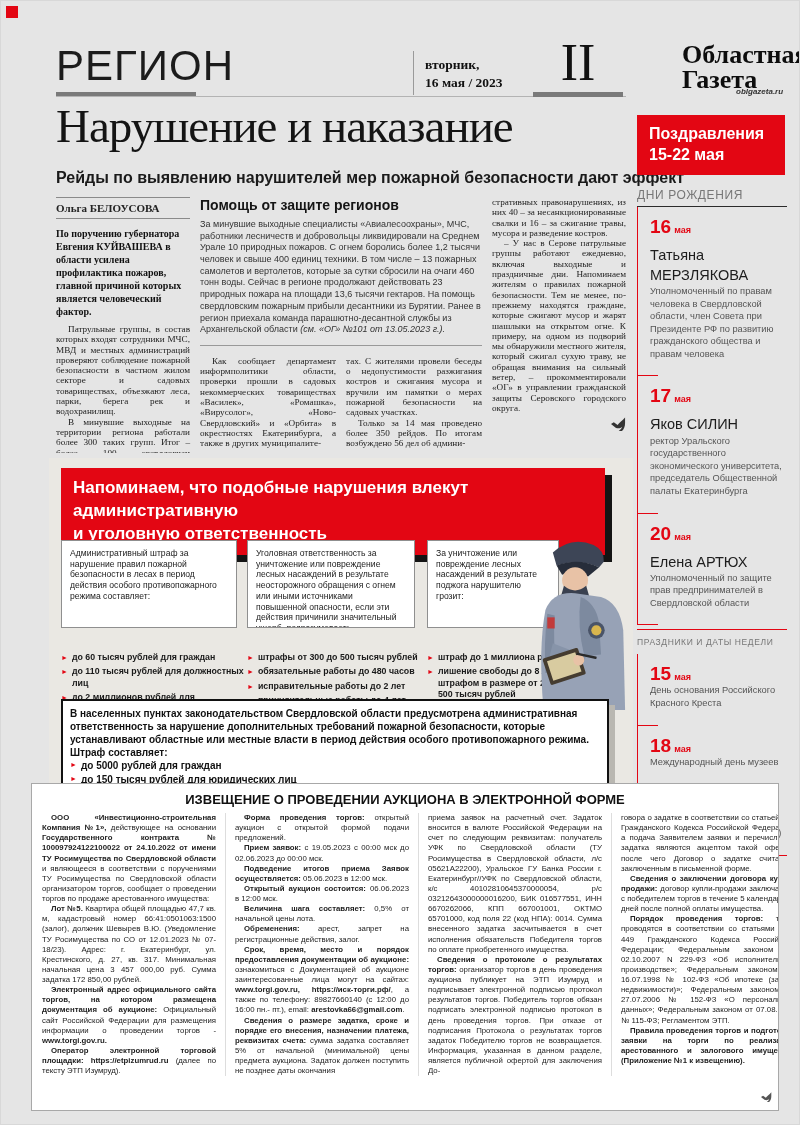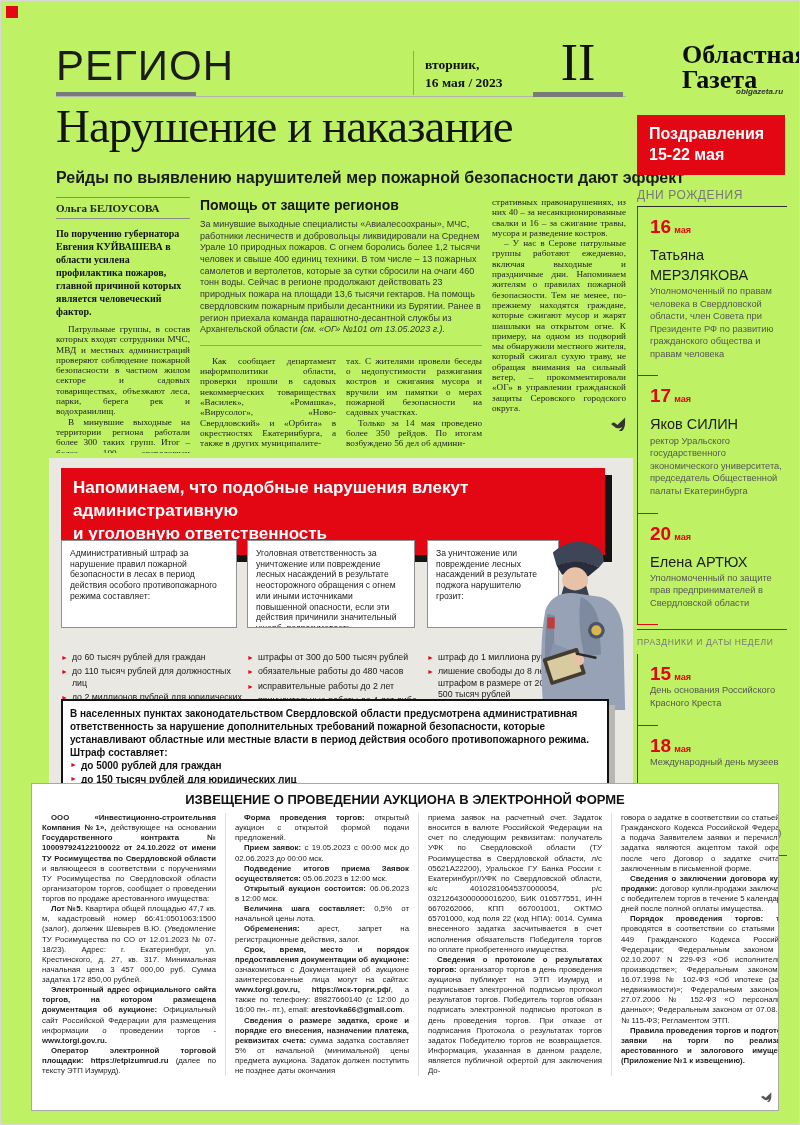--- a/index.html
+++ b/index.html
@@ -1,16 +1,16 @@
 <!DOCTYPE html>
 <html lang="ru"><head>
 <meta charset="utf-8">
 <style>
   html,body{margin:0;padding:0;background:#fff;}
-  .page{position:relative;width:800px;height:1125px;background:#bef264;overflow:hidden;
+  .page{position:relative;width:800px;height:1125px;background:#e5e5e5;overflow:hidden;
         border:1px solid #d8d8d8;box-sizing:border-box;
         font-family:"Liberation Sans",sans-serif;color:#1a1a1a;}
   
   .corner-square{position:absolute;left:5px;top:5px;width:12px;height:12px;background:#e30613;}
   .section-title{position:absolute;left:55px;top:44px;font-size:42px;font-weight:400;
                  letter-spacing:1px;color:#1c1c1c;line-height:1;}
   .bar-region{position:absolute;left:55px;top:91px;width:140px;height:5px;background:#7a7a7a;}
   .thin-rule{position:absolute;left:55px;top:95px;width:570px;height:1px;background:#b3b3b3;}
   .date-divider{position:absolute;left:412px;top:50px;width:1px;height:44px;background:#9a9a9a;}
   .issue-date{position:absolute;left:424px;top:55px;font-family:"Liberation Serif",serif;
@@ -56,21 +56,21 @@
   .bubble::before{content:"";position:absolute;left:16px;bottom:-10px;width:0;height:0;z-index:2;
           border-style:solid;border-width:10px 12px 0 0;
           border-color:#fff transparent transparent transparent;}
   .bubble1{left:12px;width:176px;}
   .bubble2{left:198px;width:168px;}
   .bubble3{left:378px;width:132px;}
   .blist{position:absolute;top:194px;font-size:8.8px;line-height:1.3;color:#1a1a1a;font-weight:500;}
   .blist1{left:12px;width:186px;}
   .blist2{left:198px;width:178px;}
   .blist3{left:378px;width:150px;}
-  .b-item{display:flex;margin-bottom:3px;}
+  .b-item{display:flex;margin-bottom:3px;font-weight:bold;}
   .arrow{color:#e30613;font-size:7px;margin-right:4px;line-height:1.6;flex:none;}
   .officer{position:absolute;right:4px;top:76px;width:106px;height:176px;}
   .info-footer{position:absolute;left:12px;top:241px;width:548px;background:#fff;
           border:2px solid #111;box-shadow:6px 6px 0 #b9b7b1;padding:6px 7px;
           box-sizing:border-box;font-size:10px;font-weight:bold;line-height:1.3;color:#111;}
   .info-footer .b-item{margin-bottom:1px;}
   
   .sidebar{position:absolute;left:636px;top:114px;width:158px;}
   .sb-header{background:#e30613;color:#fff;width:148px;box-sizing:border-box;
              padding:9px 12px;font-weight:bold;font-size:16px;line-height:1.3;}

